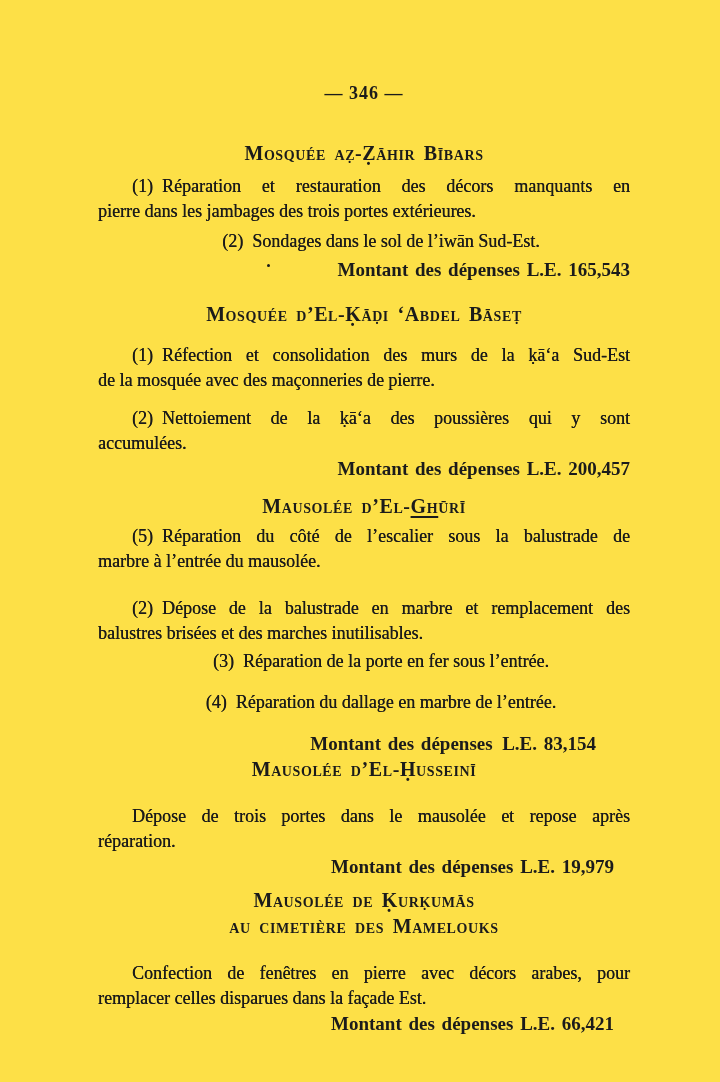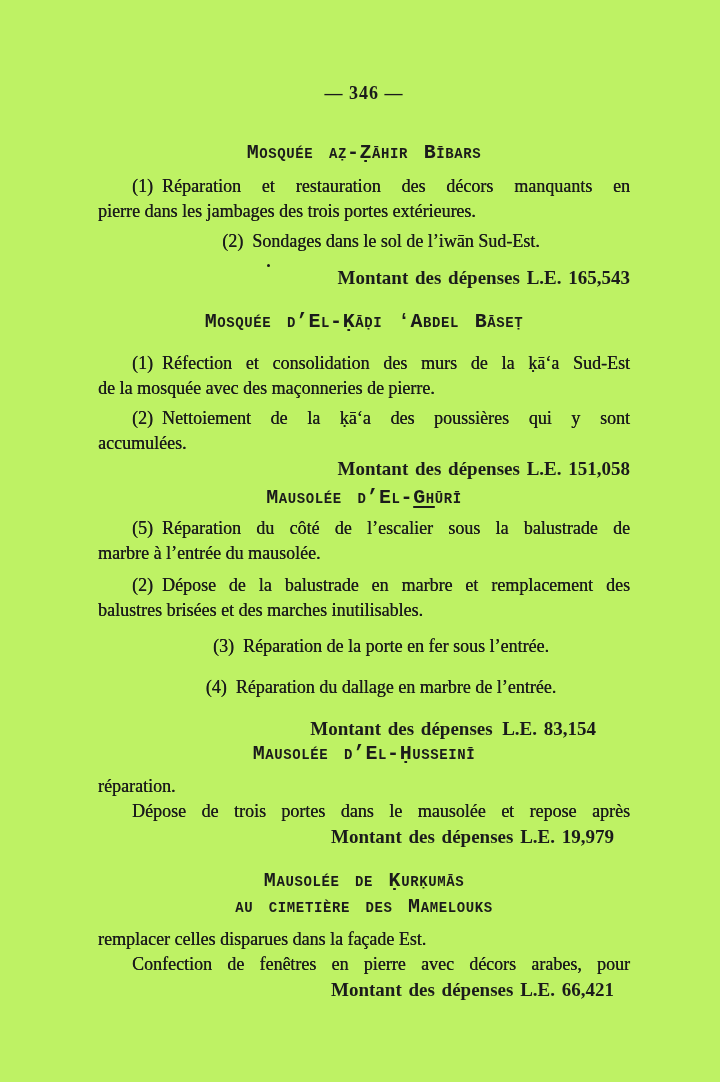--- a/index.html
+++ b/index.html
@@ -5,21 +5,21 @@
   html, body {
     margin: 0;
     padding: 0;
     background: #e8e8e8;
   }
   .page {
     position: relative;
     width: 720px;
     height: 1082px;
     margin: 0 auto;
-    background: #bef264;
+    background: #fde047;
     box-sizing: border-box;
     padding: 83px 90px 0 98px;
     font-family: "Liberation Serif", "DejaVu Serif", serif;
     color: #1b1b1b;
     overflow: hidden;
   }
   .pagenum {
     height: 20px;
     line-height: 20px;
     text-align: center;
@@ -29,21 +29,21 @@
   }
   .heading {
     margin: 0;
     text-align: center;
     font-size: 20px;
     font-weight: bold;
     font-variant: small-caps;
     letter-spacing: 0.6px;
     word-spacing: 3px;
   }
-  .h-line { height: 26px; line-height: 26px; font-family: Liberation Mono, monospace; }
+  .h-line { height: 26px; line-height: 26px; }
   .para { margin: 0; }
   .t-line {
     height: 25px;
     line-height: 25px;
     font-size: 18px;
     text-shadow: 0.25px 0 0 #1b1b1b;
   }
   .ind  { text-indent: 34px; text-align: center; }
   .fill { text-align: justify; text-align-last: justify; }
   .montant {
@@ -65,28 +65,28 @@
     top: 264px;
     width: 3px;
     height: 3px;
     background: #1b1b1b;
     border-radius: 50%;
   }
   
   .mt37 { margin-top: 37px; }
   .mt26 { }
   .mt19 { margin-top: 19px; text-align: center; }
-  .mt17 { margin-top: 19px; text-align: center; }
-  .mt16 { margin-top: 4px; }
+  .mt17 { margin-top: 8px; text-align: center; }
+  .mt16 { margin-top: 12px; }
   .mt8  { margin-top: 8px; }
-  .mt7  { margin-top: 7px; }
+  .mt7  { margin-top: 22px; }
   .mt5  { margin-top: 5px; }
   .mt4  { margin-top: 16px; }
-  .mt3  { margin-top: 11px; }
-  .mt1  { margin-top: 5px; }
+  .mt3  { margin-top: 3px; }
+  .mt1  { margin-top: 13px; }
   .mt0  { margin-top: 0; }
   .pr34 { padding-right: 34px; }
   .pr16 { padding-right: 16px; }
 </style>
 </head>
 <body>
 
 <div class="page">
 
   <div class="pagenum">— 346 —</div>
@@ -110,21 +110,21 @@
       <div class="h-line">Mosquée d’El-Ḳāḍi ʻAbdel Bāseṭ</div>
     </h2>
     <div class="para mt4">
       <div class="t-line ind fill">(1) Réfection et consolidation des murs de la ḳāʻa Sud-Est</div>
       <div class="t-line">de la mosquée avec des maçonneries de pierre.</div>
     </div>
     <div class="para mt1">
       <div class="t-line ind fill">(2) Nettoiement de la ḳāʻa des poussières qui y sont</div>
       <div class="t-line">accumulées.</div>
     </div>
-    <div class="montant mt0">Montant des dépenses L.E. 151,058</div>
+    <div class="montant mt0">Montant des dépenses L.E. 200,457</div>
   </div>
 
   <div>
     <h2 class="heading mt16">
       <div class="h-line"><span>Mausolée d’El-</span><span class="ul-digraph">Gh</span><span>ūrī</span></div>
     </h2>
     <div class="para mt5">
       <div class="t-line ind fill">(5) Réparation du côté de l’escalier sous la balustrade de</div>
       <div class="t-line">marbre à l’entrée du mausolée.</div>
     </div>
@@ -139,33 +139,33 @@
       <div class="t-line ind">(4) Réparation du dallage en marbre de l’entrée.</div>
     </div>
     <div class="montant mt4 pr34">Montant des dépenses L.E. 83,154</div>
   </div>
 
   <div>
     <h2 class="heading mt26">
       <div class="h-line">Mausolée d’El-Ḥusseinī</div>
     </h2>
     <div class="para mt7">
+      <div class="t-line ind fill">Dépose de trois portes dans le mausolée et repose après</div>
       <div class="t-line">réparation.</div>
-      <div class="t-line ind fill">Dépose de trois portes dans le mausolée et repose après</div>
     </div>
     <div class="montant mt0 pr16">Montant des dépenses L.E. 19,979</div>
   </div>
 
   <div>
     <h2 class="heading mt17">
       <div class="h-line">Mausolée de Ḳurḳumās</div>
       <div class="h-line">au cimetière des Mamelouks</div>
     </h2>
     <div class="para mt7">
+      <div class="t-line ind fill">Confection de fenêtres en pierre avec décors arabes, pour</div>
       <div class="t-line">remplacer celles disparues dans la façade Est.</div>
-      <div class="t-line ind fill">Confection de fenêtres en pierre avec décors arabes, pour</div>
     </div>
     <div class="montant mt0 pr16">Montant des dépenses L.E. 66,421</div>
   </div>
 
   <div class="speck"></div>
 
 </div>
 
 </body></html>

